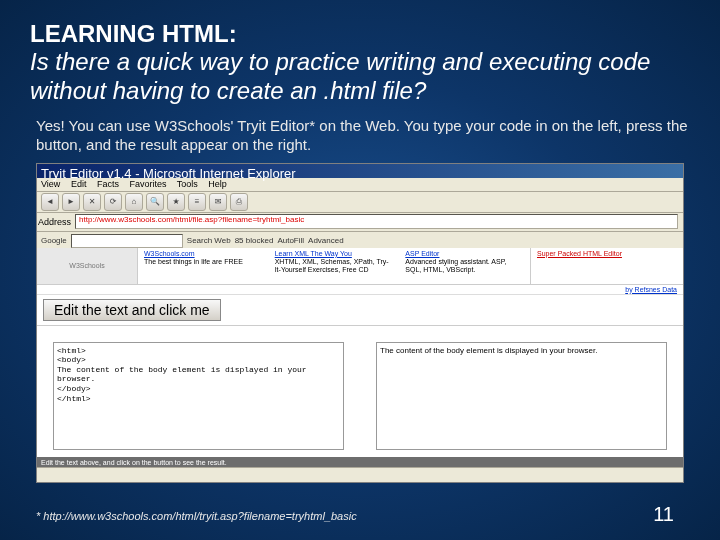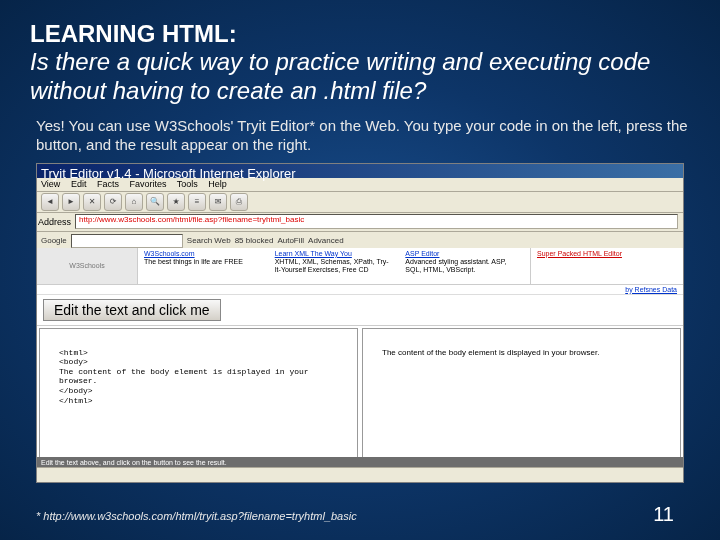--- a/index.html
+++ b/index.html
@@ -180,22 +180,22 @@
     display: inline-block;
   }
   .editor-panes {
     display: flex;
     height: 140px;
     border-bottom: 1px solid #ccc;
   }
   .pane {
     flex: 1;
     border: 1px solid #999;
-    margin: 2px;
-    padding: 19px;
+    margin: 16px;
+    padding: 3px;
     font-size: 8px;
     font-family: "Courier New", monospace;
     color: #000;
     background: #fff;
     overflow: hidden;
     line-height: 1.2;
   }
   .pane.right {
     font-family: Arial, sans-serif;
     font-size: 8px;

